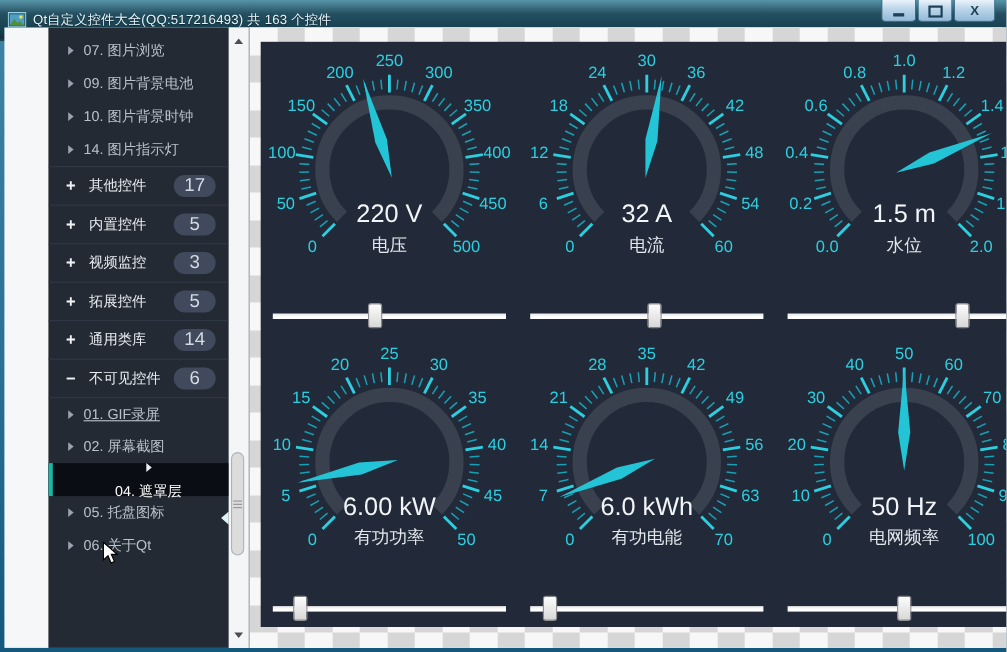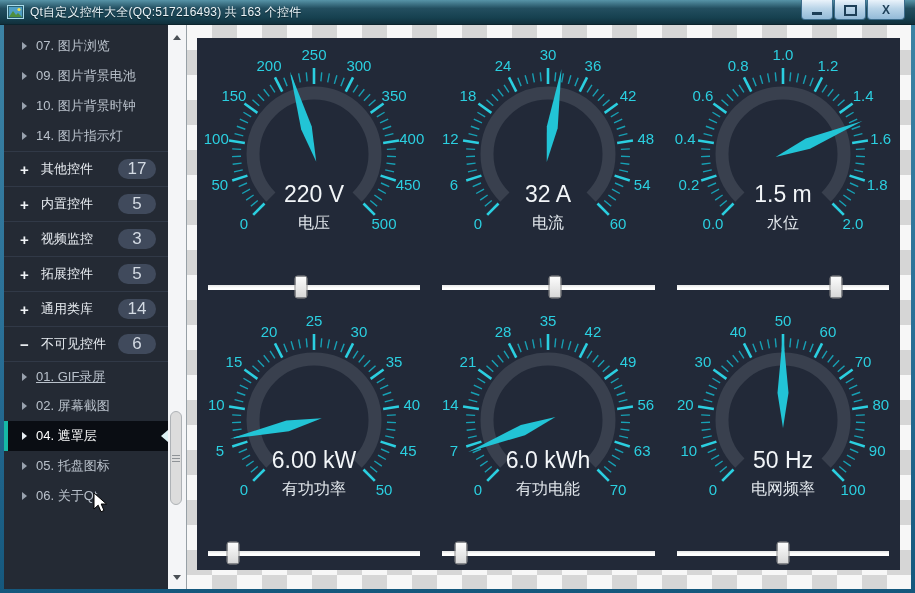--- a/index.html
+++ b/index.html
@@ -1,41 +1,41 @@
 <!DOCTYPE html>
 <html><head>
 <meta charset="utf-8">
 <style>
   html,body{margin:0;padding:0;background:#ffffff;}
   .window{position:relative;width:915px;height:593px;overflow:hidden;
     font-family:"Liberation Sans","DejaVu Sans",sans-serif;
     background:linear-gradient(180deg,#79b6ce 0,#3d84a5 10px,#2a7097 55%,#15587d 100%);}
   
-  .titlebar{position:absolute;left:0;top:0;right:0;height:25px;display:flex;align-items:center;
+  .titlebar{position:absolute;left:0;top:0;right:0;height:37px;display:flex;align-items:center;
     padding-left:7px;box-sizing:border-box;
     background:linear-gradient(180deg,#5794a8 0,#234f60 35%,#16404f 75%,#112f3b 100%);
     border-bottom:1px solid #0d242d;}
   .app-icon{width:17px;height:14px;margin-right:6px;display:inline-block;}
   .title{color:#eaf4f8;font-size:12px;letter-spacing:.2px;text-shadow:0 1px 1px rgba(0,0,0,.5);}
   .win-btns{position:absolute;right:10px;top:0;display:flex;gap:1px;}
   .wbtn{width:30px;height:19px;display:flex;align-items:center;justify-content:center;
     background:linear-gradient(180deg,#eaf3fb 0,#b9d4e8 45%,#93bad8 100%);
     border:1px solid #3c6c8c;border-top:none;border-radius:0 0 4px 4px;cursor:default;}
   .wbtn-close{width:36px;}
   .glyph-min{width:10px;height:3px;background:#1d3f58;margin-top:8px;}
   .glyph-max{width:9px;height:7px;border:2px solid #1d3f58;margin-top:1px;}
   .glyph-close{color:#1d3f58;font-size:12px;font-weight:bold;line-height:1;}
   
   .body{position:absolute;left:4px;right:4px;top:25px;bottom:4px;display:flex;background:#f6f7f8;}
   
-  .sidebar{width:164px;background:#242a34;padding-top:6px;box-sizing:border-box;overflow:hidden;flex:none;}
+  .sidebar{width:164px;background:#242a34;padding-top:6px;box-sizing:border-box;overflow:hidden;flex:none;margin-left:40px;}
   .l-row{height:30px;display:flex;align-items:center;gap:9px;padding-left:18px;box-sizing:border-box;
     color:#b9c1cb;font-size:13px;position:relative;}
   .l-row .tri{width:0;height:0;border-left:5px solid #99a2ae;border-top:4px solid transparent;border-bottom:4px solid transparent;flex:none;}
-  .l-row.selected{background:#0a0d13;color:#ffffff;border-left:4px solid #16b8a6;padding-left:14px;}
+  .l-row.selected{background:#0a0d13;color:#ffffff;border-left:4px solid #16b8a6;padding-left:14px;flex-direction:column;}
   .l-row.selected .tri{border-left-color:#e8eef2;}
   .l-row.first-sub{border-top:1px solid #313947;text-decoration:underline;}
   .sel-marker{margin-left:auto;width:0;height:0;border-right:7px solid #dff3f5;
     border-top:6px solid transparent;border-bottom:6px solid transparent;}
   .g-row{height:35px;display:flex;align-items:center;gap:10px;padding-left:14px;box-sizing:border-box;
     color:#e9edf2;font-size:13px;border-top:1px solid #313947;}
   .gi{width:13px;text-align:center;font-size:15px;font-weight:bold;color:#f0f3f6;flex:none;}
   .badge{margin-left:auto;margin-right:12px;min-width:38px;height:20px;border-radius:10px;
     background:#404a5c;color:#d3dae3;font-size:17px;display:flex;align-items:center;justify-content:center;}
   

